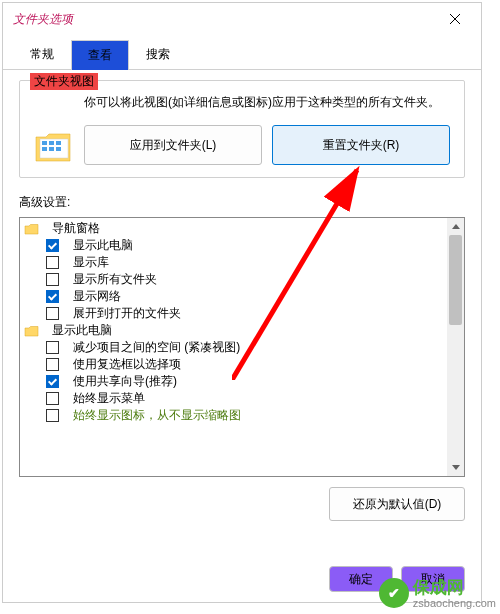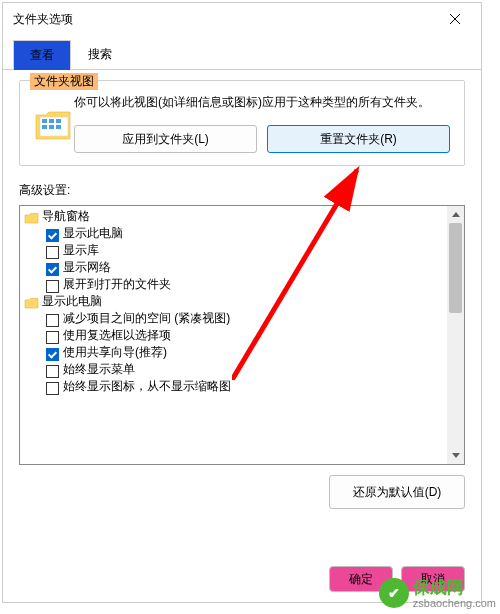--- a/index.html
+++ b/index.html
@@ -1,74 +1,75 @@
 <!DOCTYPE html>
 <html><head>
   <meta charset="utf-8">
   <style>
     * { box-sizing: border-box; margin: 0; padding: 0; font-family: "Microsoft YaHei", "Segoe UI", sans-serif; }
     body { width: 500px; height: 614px; background: #fff; position: relative; overflow: hidden; }
     .dialog { width: 480px; height: 601px; position: absolute; left: 2px; top: 2px; background: #fff; border: 1px solid #ccc; }
     .titlebar { height: 32px; display: flex; align-items: center; justify-content: space-between; padding: 0 4px 0 10px; }
-    .titlebar-title { font-size: 12px; color: #000000; }
+    .titlebar-title { font-size: 12px; color: #be185d; font-style: italic; }
     .close-btn { width: 44px; height: 28px; display: flex; align-items: center; justify-content: center; cursor: pointer; }
     .close-btn svg { width: 10px; height: 10px; }
     .tabs { display: flex; padding: 4px 10px 0 10px; border-bottom: 1px solid #d0d0d0; }
     .tab { padding: 6px 16px; font-size: 12px; color: #000; cursor: pointer; border: 1px solid transparent; border-bottom: none; position: relative; }
     .tab.active { border-color: #d0d0d0; background: #1d4ed8; top: 1px; }
     .content { padding: 10px 16px; }
     .groupbox { border: 1px solid #d0d0d0; border-radius: 2px; padding: 8px 14px 12px 14px; position: relative; margin-bottom: 16px; }
-    .group-title { position: absolute; top: -8px; left: 10px; background: #fdba74; padding: 0 4px; font-size: 12px; color: #000; }
-    .group-inner { display: flex; align-items: center; padding-top: 4px; }
+    .group-title { position: absolute; top: -8px; left: 10px; background: #ef4444; padding: 0 4px; font-size: 12px; color: #000; }
+    .group-inner { display: flex; gap: 10px; align-items: flex-end; padding-top: 4px; }
     .folder-icon { width: 40px; height: 36px; flex-shrink: 0; margin-top: 4px; }
     .group-text-area { flex: 1; }
     .group-desc { font-size: 12px; color: #000; line-height: 1.5; margin-bottom: 14px; }
     .group-buttons { display: flex; gap: 10px; }
-    .btn { flex: 1; height: 28px; border: 1px solid #c0c0c0; background: #fdfdfd; font-size: 12px; cursor: pointer; display: flex; align-items: center; justify-content: center; border-radius: 3px; }
+    .btn { flex: 1; height: 40px; border: 1px solid #c0c0c0; background: #fdfdfd; font-size: 12px; cursor: pointer; display: flex; align-items: center; justify-content: center; border-radius: 3px; }
     .btn.highlight { border: 1px solid #0078d4; background: #e5f1fb; }
     .adv-label { font-size: 12px; margin-bottom: 6px; }
     .adv-box { border: 1px solid #888; height: 260px; display: flex; }
     .tree { flex: 1; overflow: hidden; font-size: 12px; padding: 2px 0; position: relative; }
-    .tree-row { display: flex; align-items: flex-end; height: 17px; padding-left: 4px; white-space: nowrap; }
+    .tree-row { display: flex; align-items: center; height: 17px; padding-left: 4px; white-space: nowrap; gap: 10px; }
     .tree-row.section { }
     .tree-row.item { padding-left: 26px; }
     .tree-folder-icon { width: 15px; height: 14px; margin-right: 3px; flex-shrink: 0; }
     .checkbox { width: 13px; height: 13px; border: 1px solid #333; background: #fff; margin-right: 4px; display: inline-flex; align-items: center; justify-content: center; flex-shrink: 0; }
     .checkbox.checked { background: #0066cc; border-color: #0066cc; }
     .checkbox.checked::after { content: ""; width: 3px; height: 6px; border: solid #fff; border-width: 0 2px 2px 0; transform: rotate(45deg); margin-bottom: 1px; }
     .scrollbar { width: 17px; background: #f0f0f0; display: flex; flex-direction: column; }
     .scroll-btn { height: 17px; display: flex; align-items: center; justify-content: center; }
     .scroll-track { flex: 1; position: relative; }
     .scroll-thumb { position: absolute; top: 0; left: 2px; right: 2px; height: 90px; background: #c0c0c0; border-radius: 2px; }
     .restore-row { display: flex; justify-content: flex-end; margin-top: 10px; }
     .restore-btn { width: 136px; height: 34px; border: 1px solid #c0c0c0; background: #fdfdfd; font-size: 12px; cursor: pointer; border-radius: 3px; }
     .bottom-buttons { position: absolute; bottom: 10px; right: 16px; display: flex; gap: 8px; }
-    .bottom-btn { width: 64px; height: 26px; border: 1px solid #c0c0c0; background: #ec4899; font-size: 12px; cursor: pointer; border-radius: 4px; display: flex; align-items: center; justify-content: center; }
+    .bottom-btn { width: 64px; height: 26px; border: 1px solid #c0c0c0; background: #8b5cf6; font-size: 12px; cursor: pointer; border-radius: 4px; display: flex; align-items: center; justify-content: center; }
     .arrow { position: absolute; top: 160px; left: 232px; width: 140px; height: 220px; pointer-events: none; z-index: 10; }
     .watermark { position: absolute; bottom: 5px; right: 4px; display: flex; align-items: center; gap: 4px; z-index: 20; }
     .wm-circle { width: 30px; height: 30px; border-radius: 50%; background: #4fb833; display: flex; align-items: center; justify-content: center; color: #fff; font-size: 14px; font-weight: bold; }
     .wm-text { font-size: 17px; font-weight: bold; color: #4fb833; }
     .wm-sub { font-size: 11px; color: #888; margin-top: -2px; }
-    .last-row { color: #000000; }
+    .last-row { color: #4d7c0f; }
   </style>
 </head>
 <body>
 
 <div class="dialog">
   <div class="titlebar">
     <span class="titlebar-title">文件夹选项</span>
     <div class="close-btn">
       <svg viewBox="0 0 10 10">
           <line x1="0" y1="0" x2="10" y2="10" stroke="#000" stroke-width="1"></line>
           <line x1="10" y1="0" x2="0" y2="10" stroke="#000" stroke-width="1"></line>
         </svg>
     </div>
   </div>
 
   <div class="tabs">
+    <div class="tab">常规</div>
     <div class="tab active">查看</div>
     <div class="tab">搜索</div>
   </div>
 
   <div class="content">
     <div class="groupbox">
       <span class="group-title">文件夹视图</span>
       <div class="group-inner">
         <svg class="folder-icon" viewBox="0 0 40 36">
           <path d="M2 8 L12 8 L15 5 L36 5 L36 32 L2 32 Z" fill="#ffd768" stroke="#d9a420" stroke-width="0.5"></path>
@@ -99,20 +100,24 @@
             </svg>
           <span>导航窗格</span>
         </div>
         <div class="tree-row item">
             <span class="checkbox checked"></span>
             <span>显示此电脑</span>
           </div>
         <div class="tree-row item">
             <span class="checkbox"></span>
             <span>显示库</span>
+          </div>
+        <div class="tree-row item">
+            <span class="checkbox"></span>
+            <span>显示所有文件夹</span>
           </div>
         <div class="tree-row item">
             <span class="checkbox checked"></span>
             <span>显示网络</span>
           </div>
         <div class="tree-row item">
             <span class="checkbox"></span>
             <span>展开到打开的文件夹</span>
           </div>
         <div class="tree-row section">

